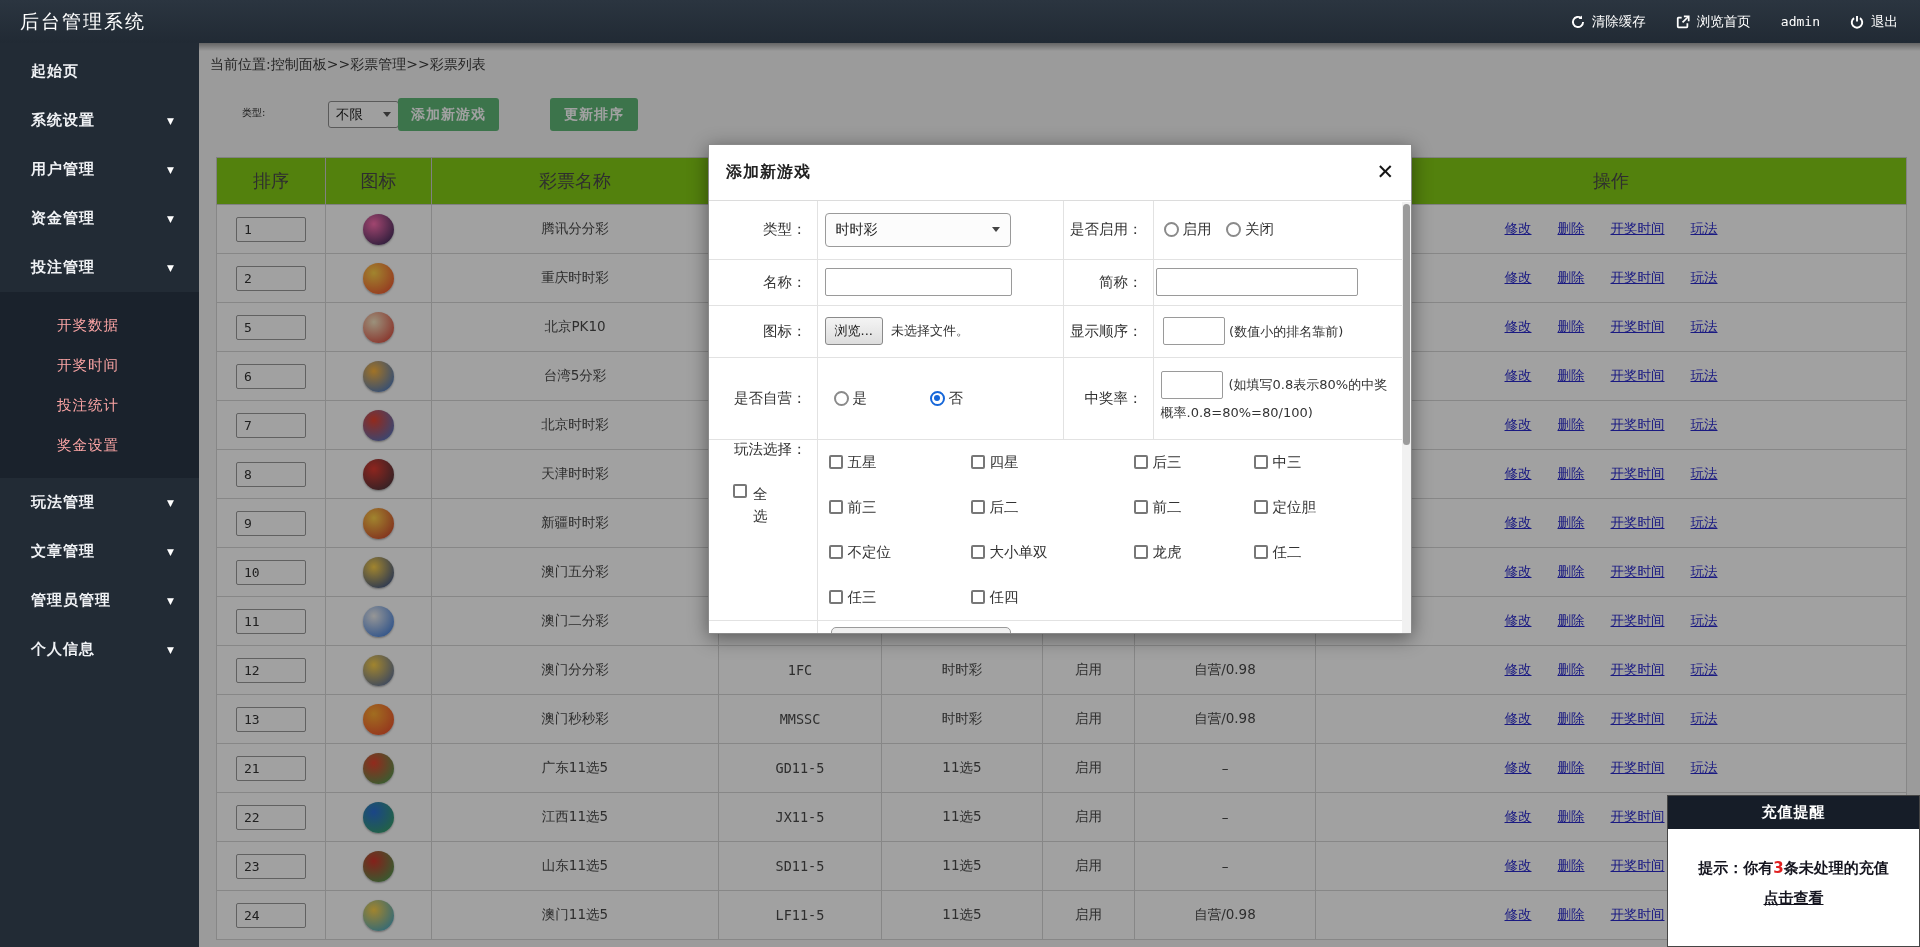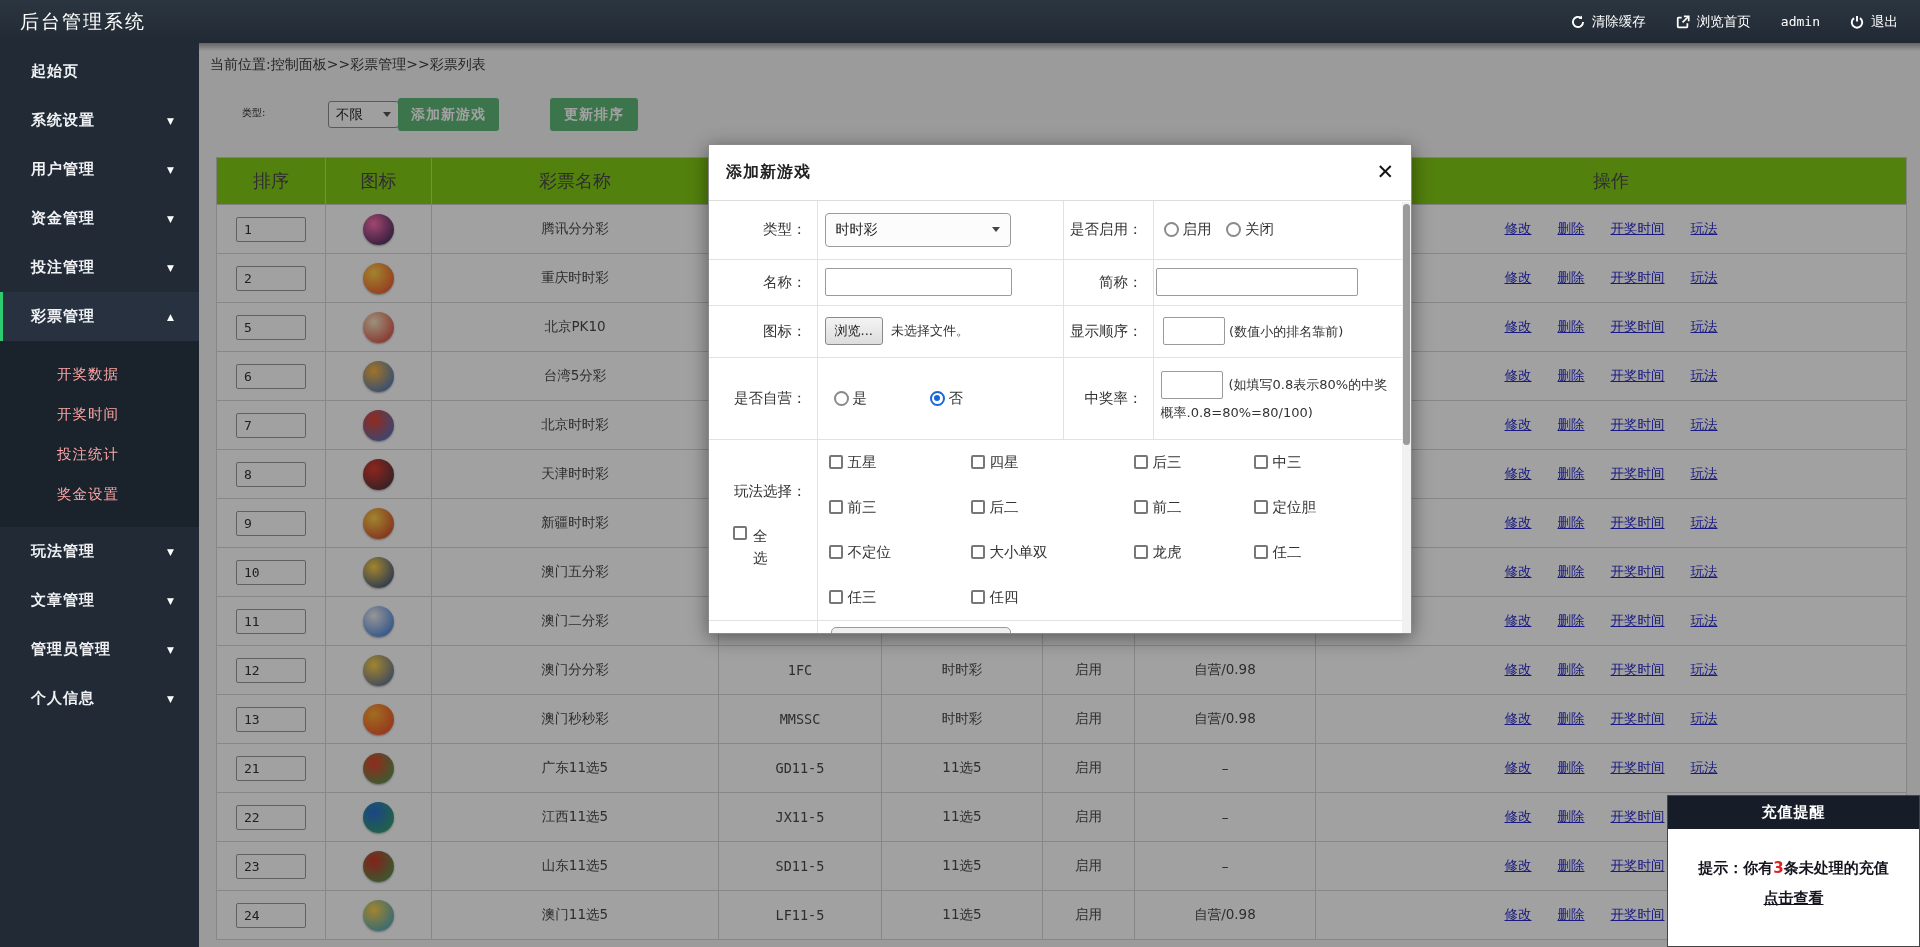--- a/index.html
+++ b/index.html
@@ -126,21 +126,21 @@
   .radio.checked { border-color:#1667d9; }
   .radio.checked::after { content:""; position:absolute; inset:2.5px; border-radius:50%; background:#1667d9; }
   .cb { display:inline-block; width:14px; height:14px; border:2px solid #777; border-radius:2px; background:#fff; vertical-align:-2px; margin-right:5px; cursor:pointer;}
   .browse-btn {
     border:1px solid #8a8a8a; border-radius:3px; background:linear-gradient(#f4f4f4,#dddddd);
     font-family:inherit; font-size:13px; color:#222; padding:4px 9px; cursor:pointer; margin-right:8px;
   }
   .note { font-size:13px; color:#333; }
   .rate-cell { padding:8px 8px 8px 7px; line-height:26px; font-size:13px; }
   .rate-cell .txt { vertical-align:top; margin-right:6px; }
-  .play-label-cell { vertical-align:top !important; padding-top:42px; text-align:right; padding-right:10px;}
+  .play-label-cell { vertical-align:top !important; text-align:right; padding-right:10px;}
   .select-all { margin-top:24px; text-align:center; padding-right:14px;}
   .select-all-text { display:inline-block; width:16px; line-height:22px; font-size:14.5px; vertical-align:top; text-align:center;}
   .play-grid {
     display:grid; grid-template-columns:142px 163px 120px 1fr;
     grid-auto-rows:45px; align-items:center; padding-left:11px; font-size:14.5px;
   }
   .play-grid label { cursor:pointer; white-space:nowrap; }
   .partial-select {
     margin:6px 0 0 6px; width:180px; height:30px; border:1px solid #9a9a9a;
     border-radius:5px; background:#efefef;
@@ -210,24 +210,20 @@
     </div>
     <div class="side-item">
       <span>资金管理</span>
       <span class="arrow">▼</span>
     </div>
     <div class="side-item">
       <span>投注管理</span>
       <span class="arrow">▼</span>
     </div>
     <div class="side-group-open">
-      <div class="side-item side-group-header">
-        <span>彩票管理</span>
-        <span class="arrow">▲</span>
-      </div>
       <div class="submenu">
         <div class="submenu-item">开奖数据</div>
         <div class="submenu-item">开奖时间</div>
         <div class="submenu-item">投注统计</div>
         <div class="submenu-item">奖金设置</div>
       </div>
     </div>
     <div class="side-item">
       <span>玩法管理</span>
       <span class="arrow">▼</span>

